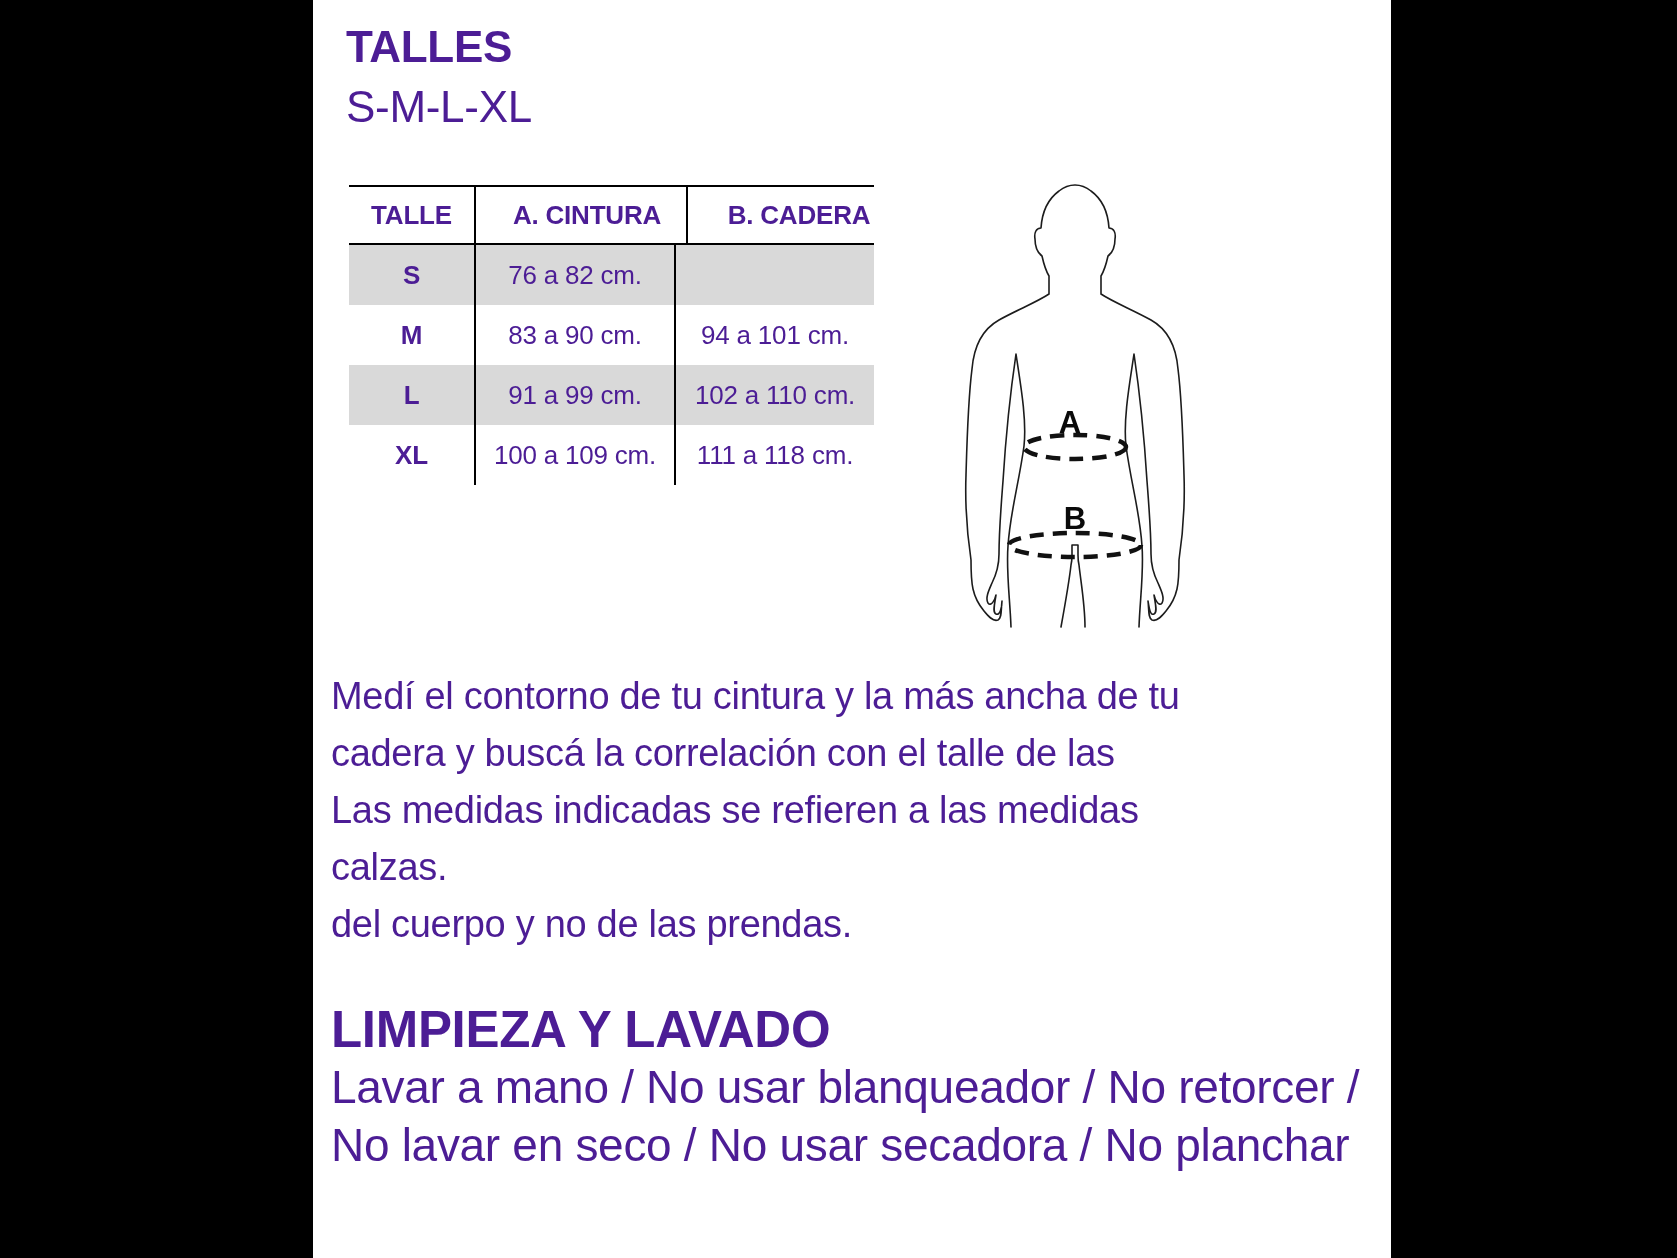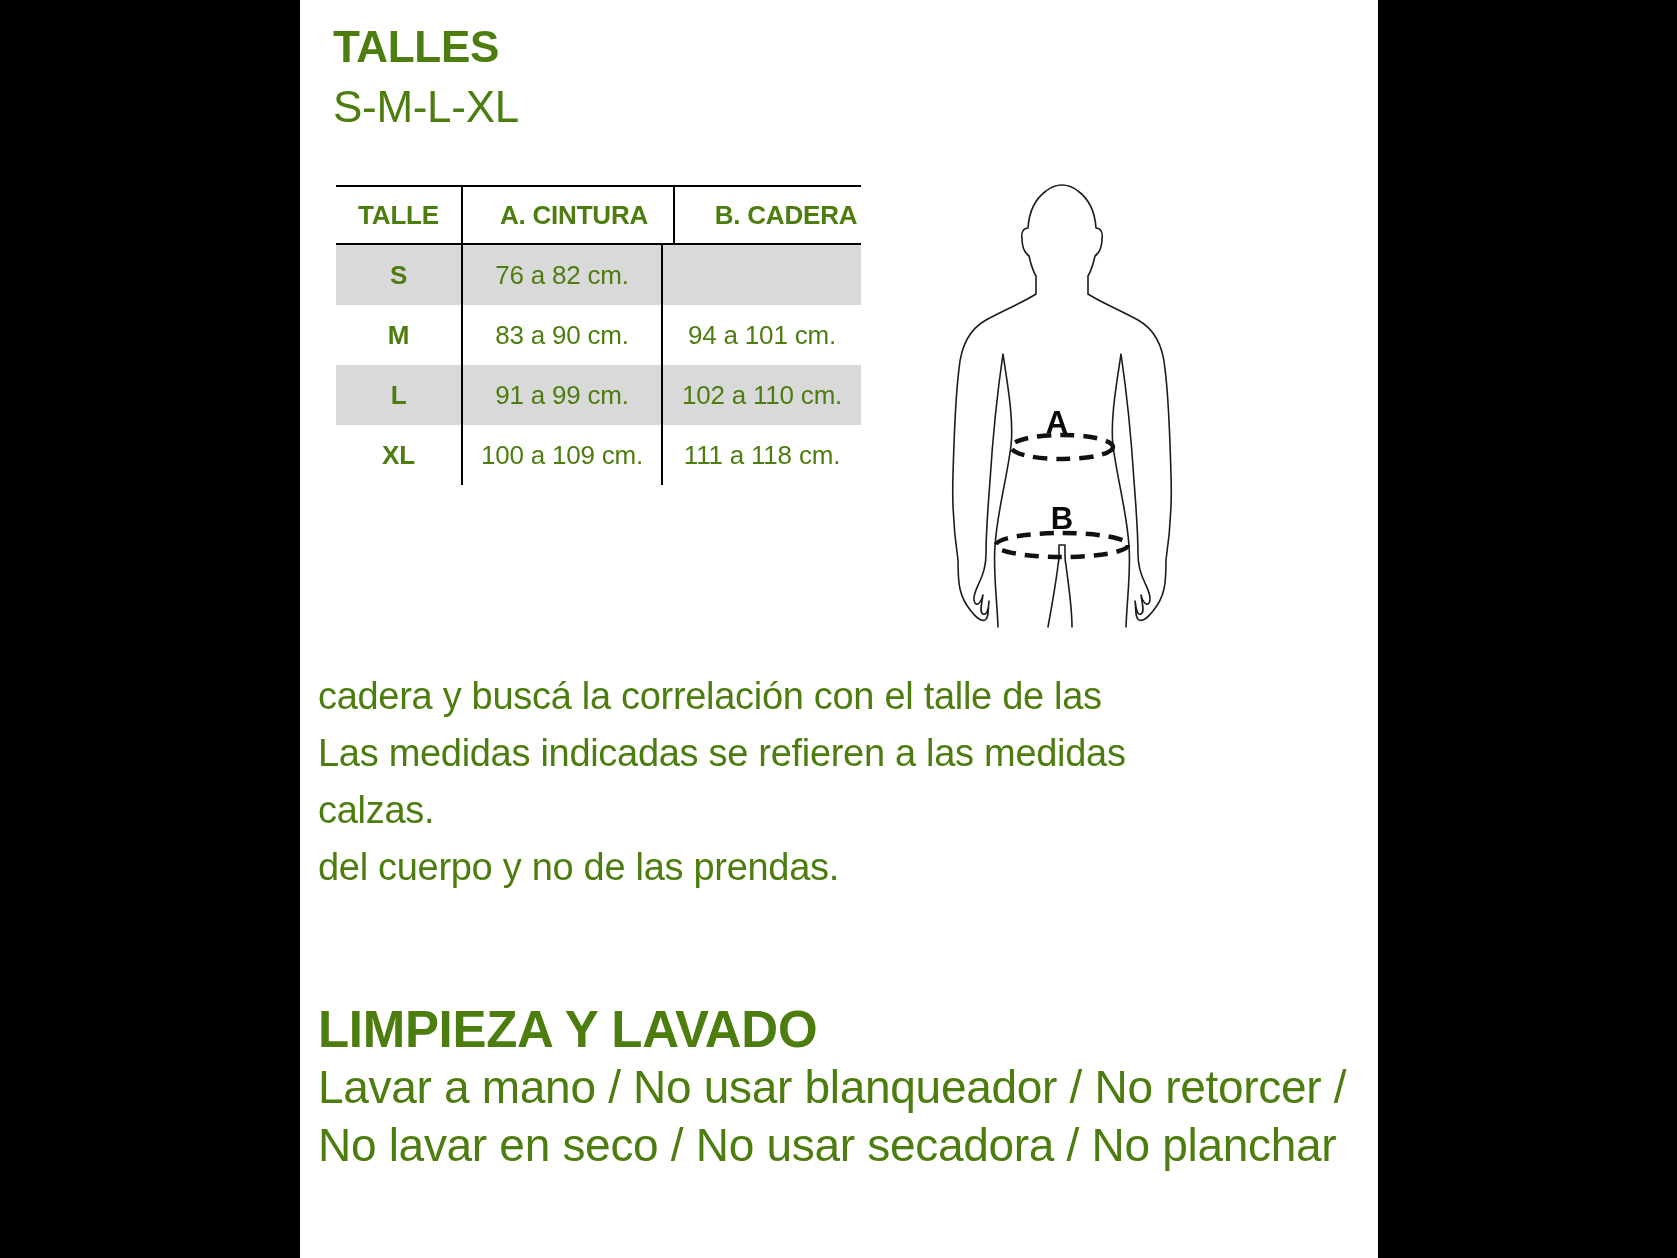--- a/index.html
+++ b/index.html
@@ -4,21 +4,22 @@
 <style>
   html, body { margin: 0; padding: 0; }
   body { background: #000; }
   .stage {
     position: relative;
     width: 1536px;
     height: 1258px;
     background: #000;
     overflow: hidden;
     font-family: "Liberation Sans", sans-serif;
-    color: #4d7c0f;
+    color: #4c1d95;
+    margin-left: 13px;
   }
   .letterbox {
     position: absolute; top: 0; height: 1258px; background: #000;
   }
   .letterbox.left  { left: 0; width: 300px; }
   .letterbox.right { left: 1378px; width: 299px; }
   .canvas {
     position: absolute;
     left: 300px; top: 0;
     width: 1078px; height: 1258px;
@@ -167,20 +168,21 @@
         C 128 408, 132 430, 132 452"></path>
 
       <ellipse class="dashed" cx="122" cy="272" rx="51" ry="12"></ellipse>
       <ellipse class="dashed" cx="122" cy="370" rx="66" ry="12"></ellipse>
 
       <text x="117" y="258" text-anchor="middle">A</text>
       <text x="122" y="354" text-anchor="middle">B</text>
     </svg>
 
     <div class="sizing-note">
+      <div>Medí el contorno de tu cintura y la más ancha de tu</div>
       <div>cadera y buscá la correlación con el talle de las</div>
       <div>Las medidas indicadas se refieren a las medidas</div>
       <div>calzas.</div>
       <div>del cuerpo y no de las prendas.</div>
     </div>
 
     <div class="care">
       <div class="care-heading">LIMPIEZA Y LAVADO</div>
       <div class="care-line">Lavar a mano / No usar blanqueador / No retorcer /</div>
       <div class="care-line">No lavar en seco / No usar secadora / No planchar</div>

